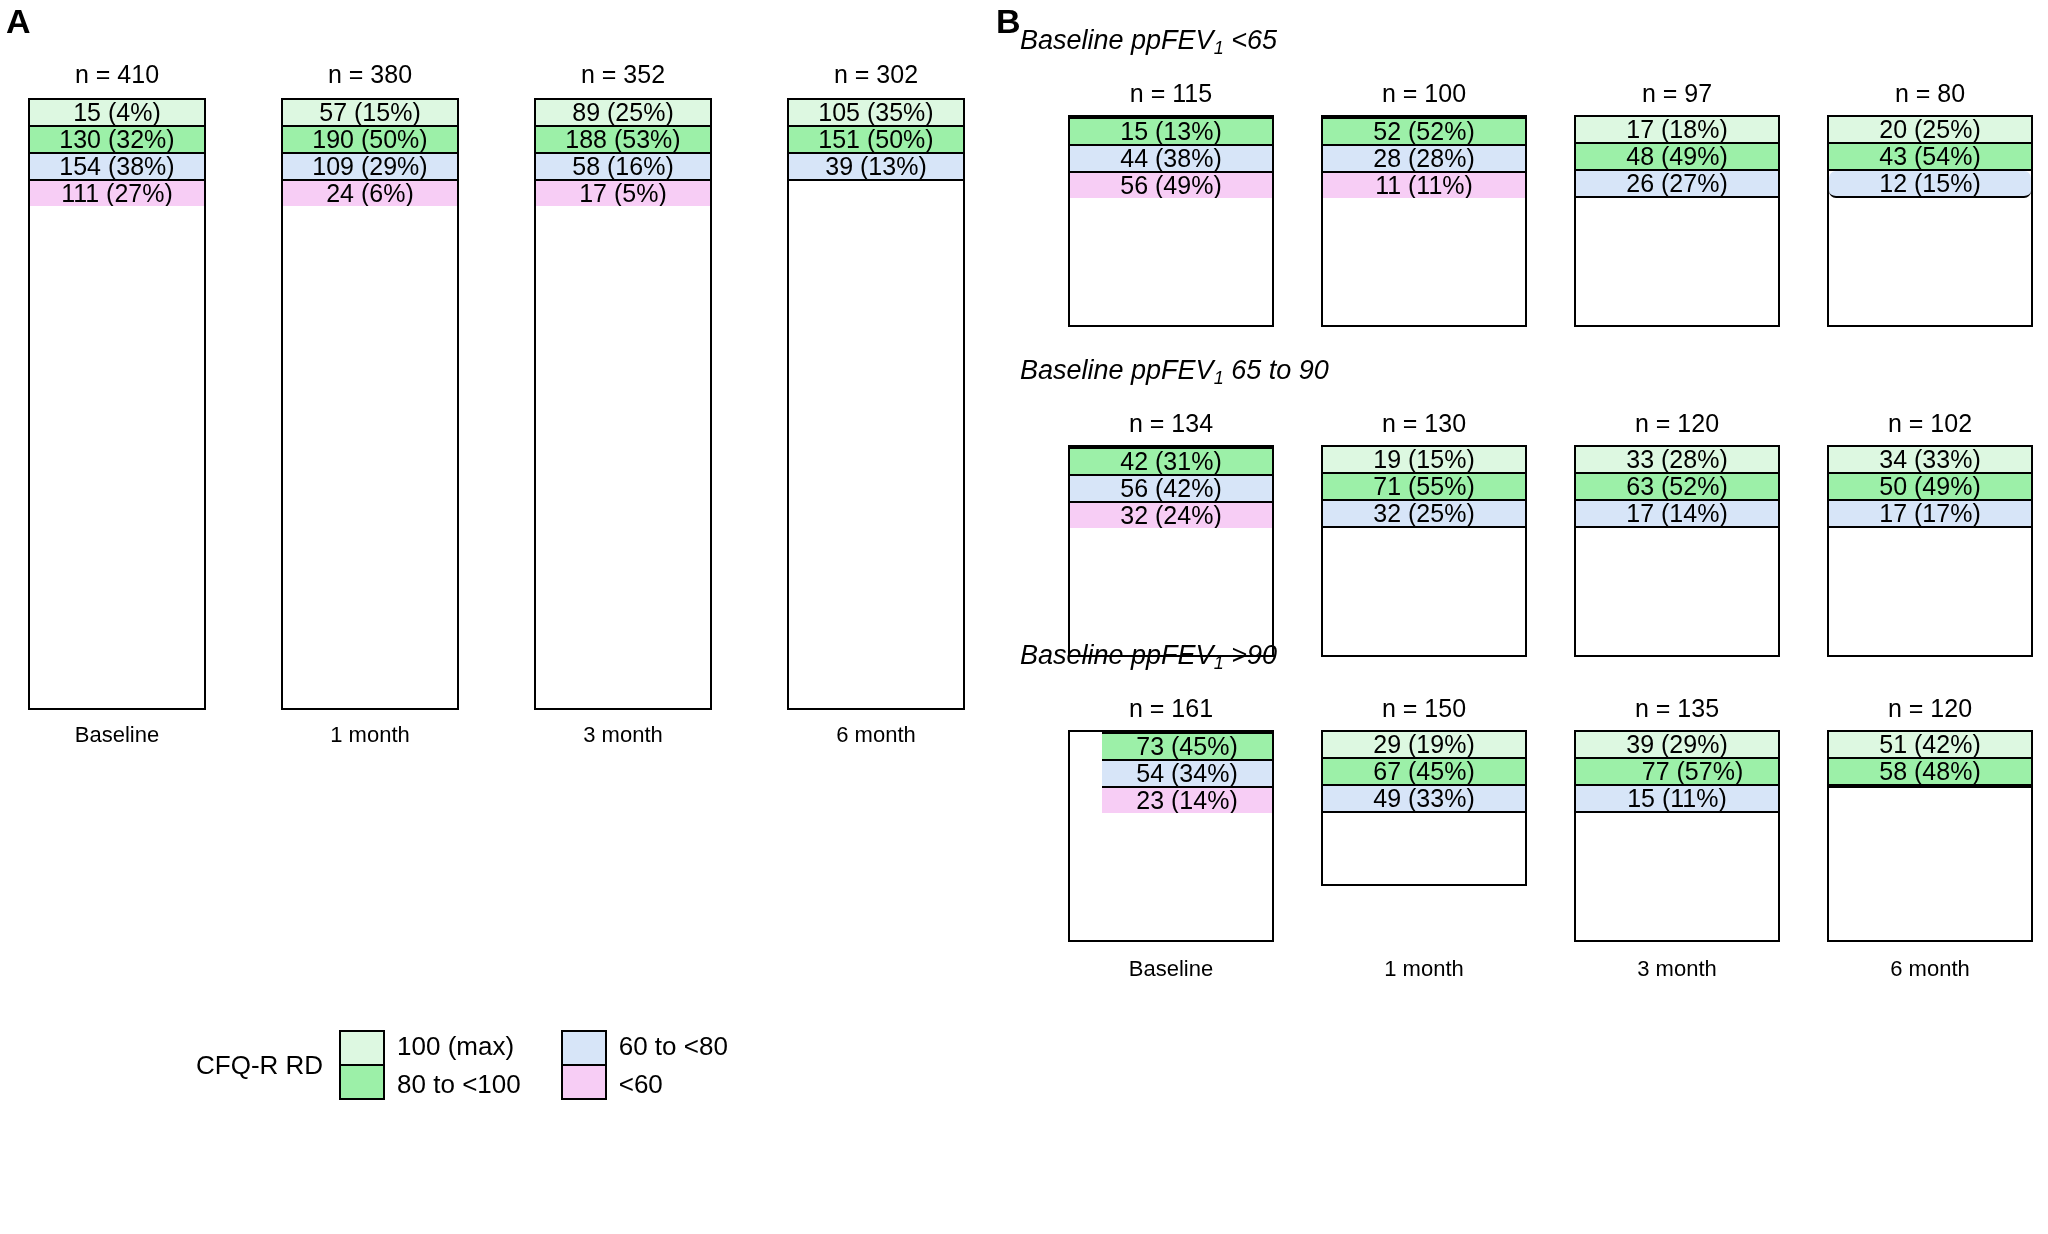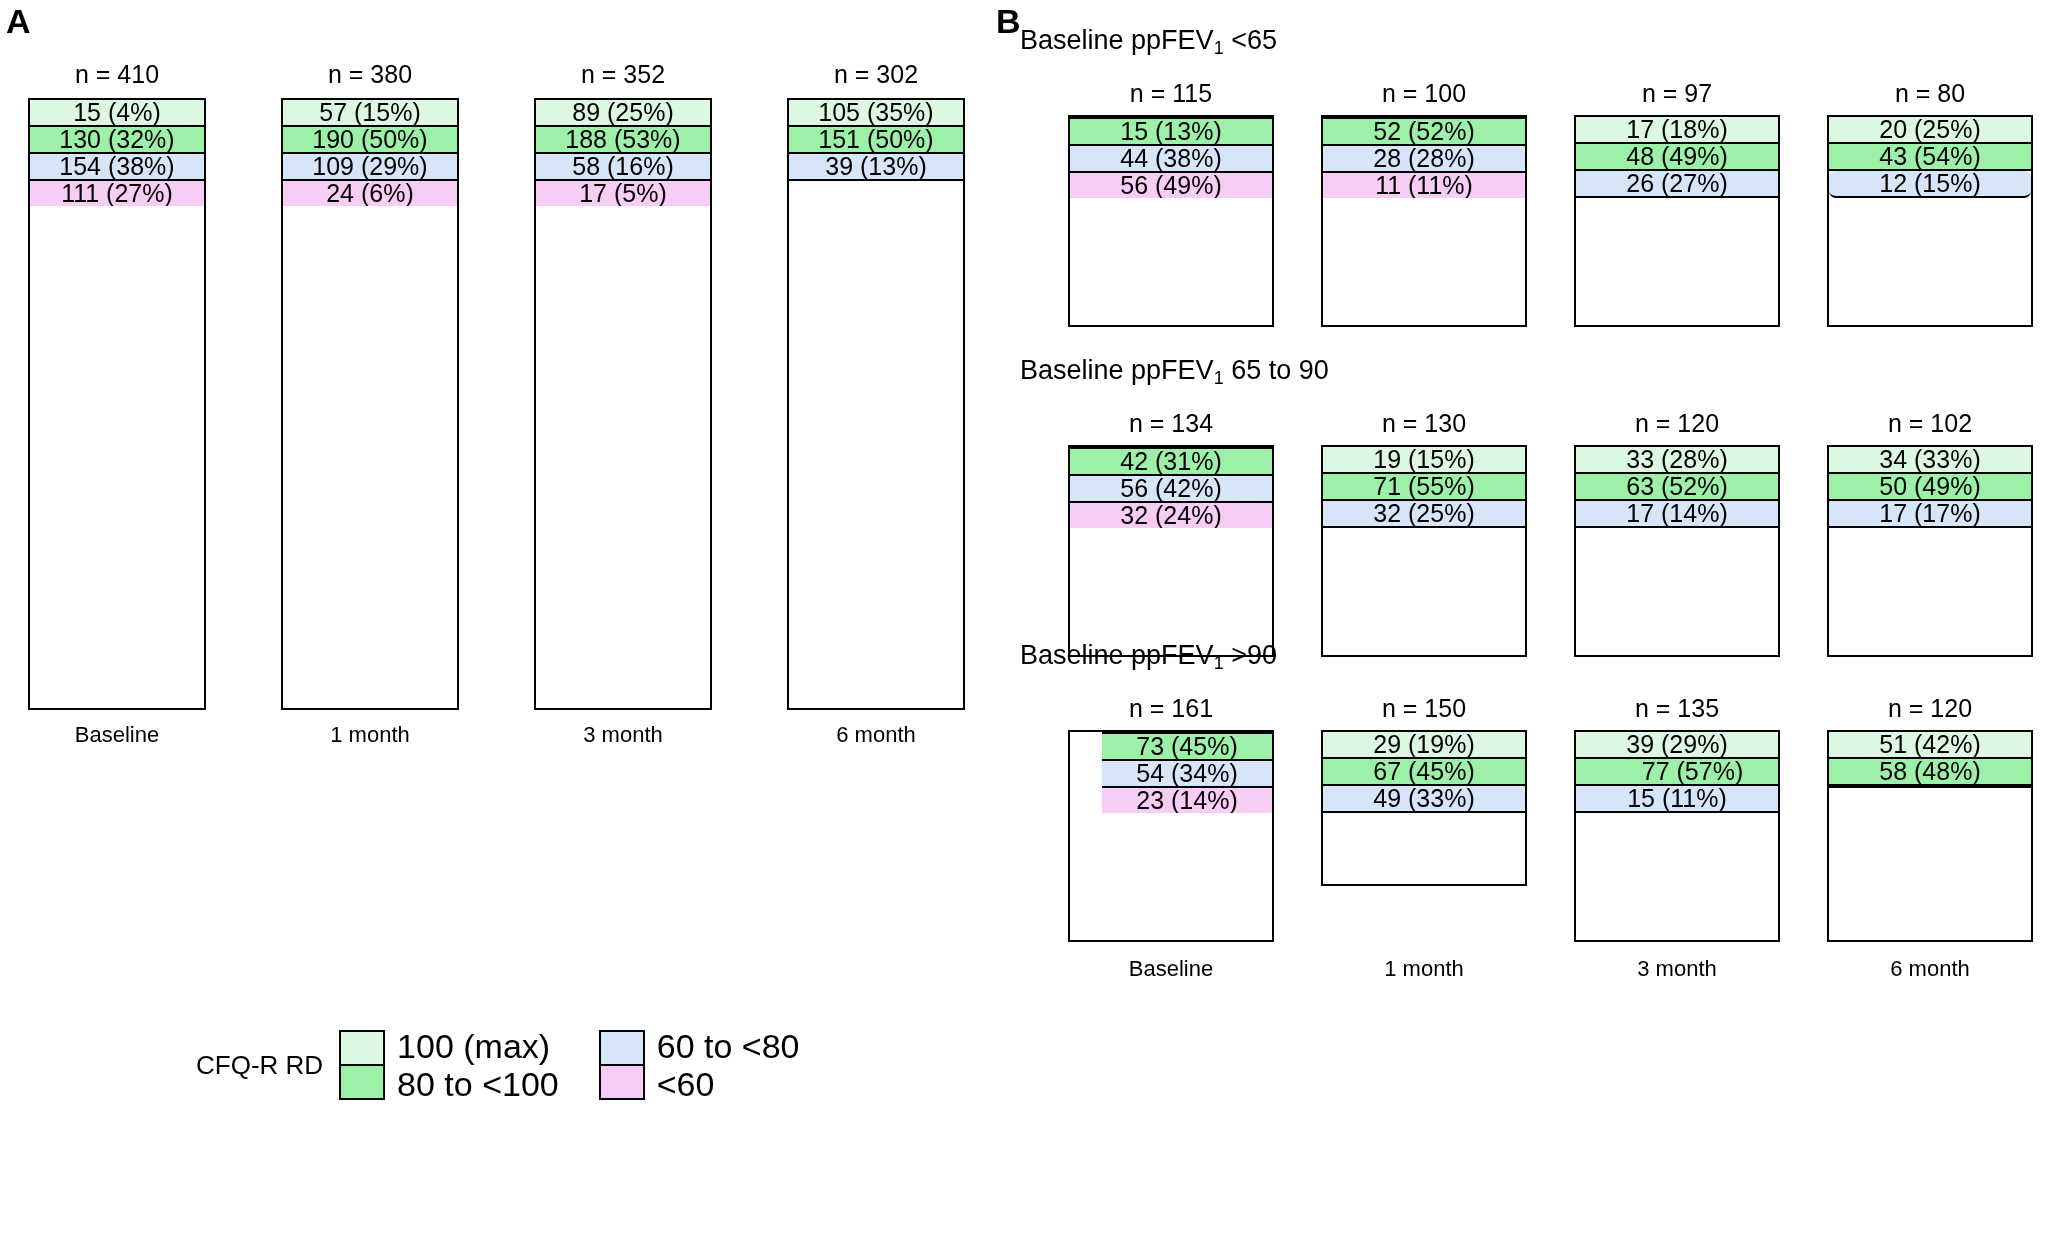--- a/index.html
+++ b/index.html
@@ -12,31 +12,31 @@
   .bartitle{position:absolute;left:0;width:100%;text-align:center;font-size:25px;}
   .barbox{position:absolute;left:0;width:100%;box-sizing:border-box;
           border:2.5px solid #000;background:#fff;}
   .seg{position:relative;width:100%;box-sizing:border-box;
        border-bottom:2.5px solid #000;display:flex;align-items:center;justify-content:center;
        overflow:hidden;}
   .seg:last-child{border-bottom:none;}
   .seg span{font-size:25px;white-space:nowrap;line-height:1;}
   .axlabel{position:absolute;left:0;width:100%;text-align:center;font-size:22px;}
 
-  .grp-title{position:absolute;font-size:27px;white-space:nowrap;}
+  .grp-title{position:absolute;font-size:27px;white-space:nowrap;font-style:italic;}
   .grp-title sub{font-size:18px;vertical-align:baseline;position:relative;top:5px;}
 
   
   .legend{position:absolute;display:flex;align-items:center;}
   .legend-title{font-size:26px;margin-right:16px;white-space:nowrap;}
   .legend-swatches{display:flex;flex-direction:column;border:2.5px solid #000;}
   .legend-sw{width:42px;height:32px;}
   .legend-sw.top{border-bottom:2.5px solid #000;}
   .legend-labels{display:flex;flex-direction:column;justify-content:space-between;margin-left:12px;}
-  .legend-labels div{font-size:34px;height:32px;line-height:32px;white-space:nowrap;}
+  .legend-labels div{font-size:26px;height:32px;line-height:32px;white-space:nowrap;}
   .legend-block{display:flex;margin-right:40px;}
 </style>
 </head>
 <body>
 
 <div class="panel-letter" style="left:6px;top:4px;">A</div>
 
 <div class="panel-letter" style="left:996px;top:4px;">B</div>
 
 <div class="figure" id="panelA" style="left: 0px; top: 60px; width: 800px; height: 720px;">

